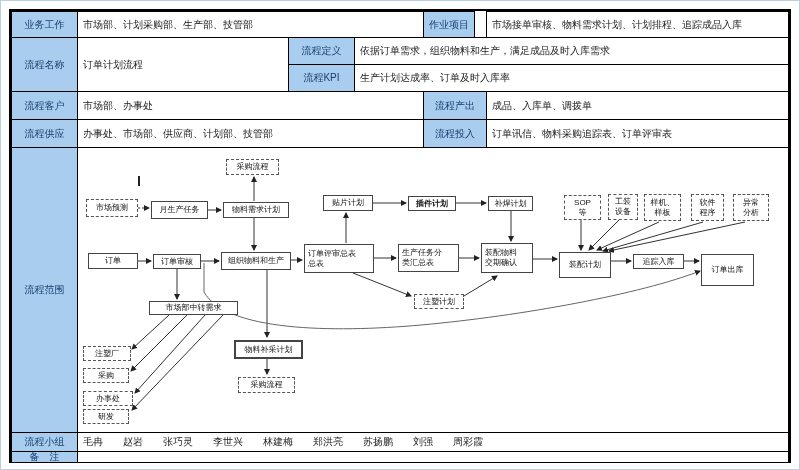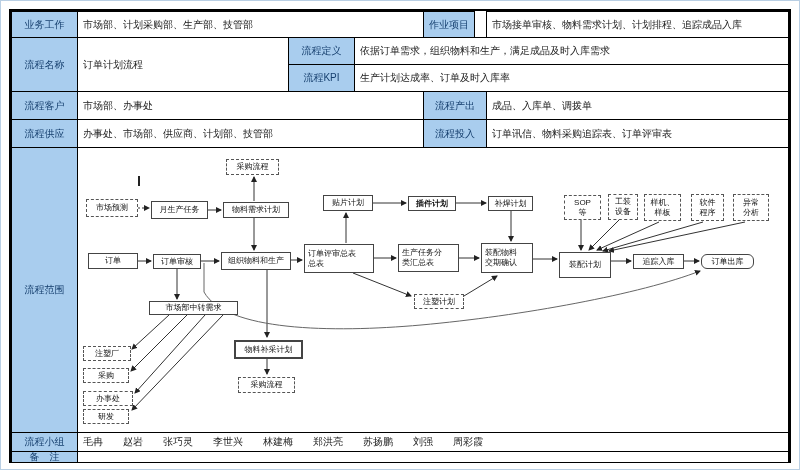--- a/index.html
+++ b/index.html
@@ -128,21 +128,21 @@
 总表</div>
   <div class="node" style="left:322px;top:194px;width:50px;height:16px;">贴片计划</div>
   <div class="node" style="left:407px;top:195px;width:48px;height:15px;font-weight:bold;">插件计划</div>
   <div class="node" style="left:487px;top:195px;width:45px;height:15px;">补焊计划</div>
   <div class="node multi" style="left:480px;top:242px;width:52px;height:30px;">装配物料
 交期确认</div>
   <div class="node multi" style="left:397px;top:243px;width:61px;height:28px;">生产任务分
 类汇总表</div>
   <div class="node" style="left:558px;top:251px;width:52px;height:26px;">装配计划</div>
   <div class="node" style="left:632px;top:253px;width:51px;height:15px;">追踪入库</div>
-  <div class="node" style="left:700px;top:253px;width:53px;height:15px;border-radius:6px;">订单出库</div>
+  <div class="node" style="left:700px;top:253px;width:53px;height:32px;">订单出库</div>
   <div class="node nd" style="left:413px;top:293px;width:50px;height:15px;">注塑计划</div>
   <div class="node nd c2" style="left:563px;top:194px;width:37px;height:25px;">SOP
 等</div>
   <div class="node nd c2" style="left:607px;top:193px;width:30px;height:26px;">工装
 设备</div>
   <div class="node nd c2" style="left:643px;top:193px;width:37px;height:27px;">样机、
 样板</div>
   <div class="node nd c2" style="left:690px;top:193px;width:33px;height:27px;">软件
 程序</div>
   <div class="node nd c2" style="left:732px;top:193px;width:36px;height:27px;">异常

